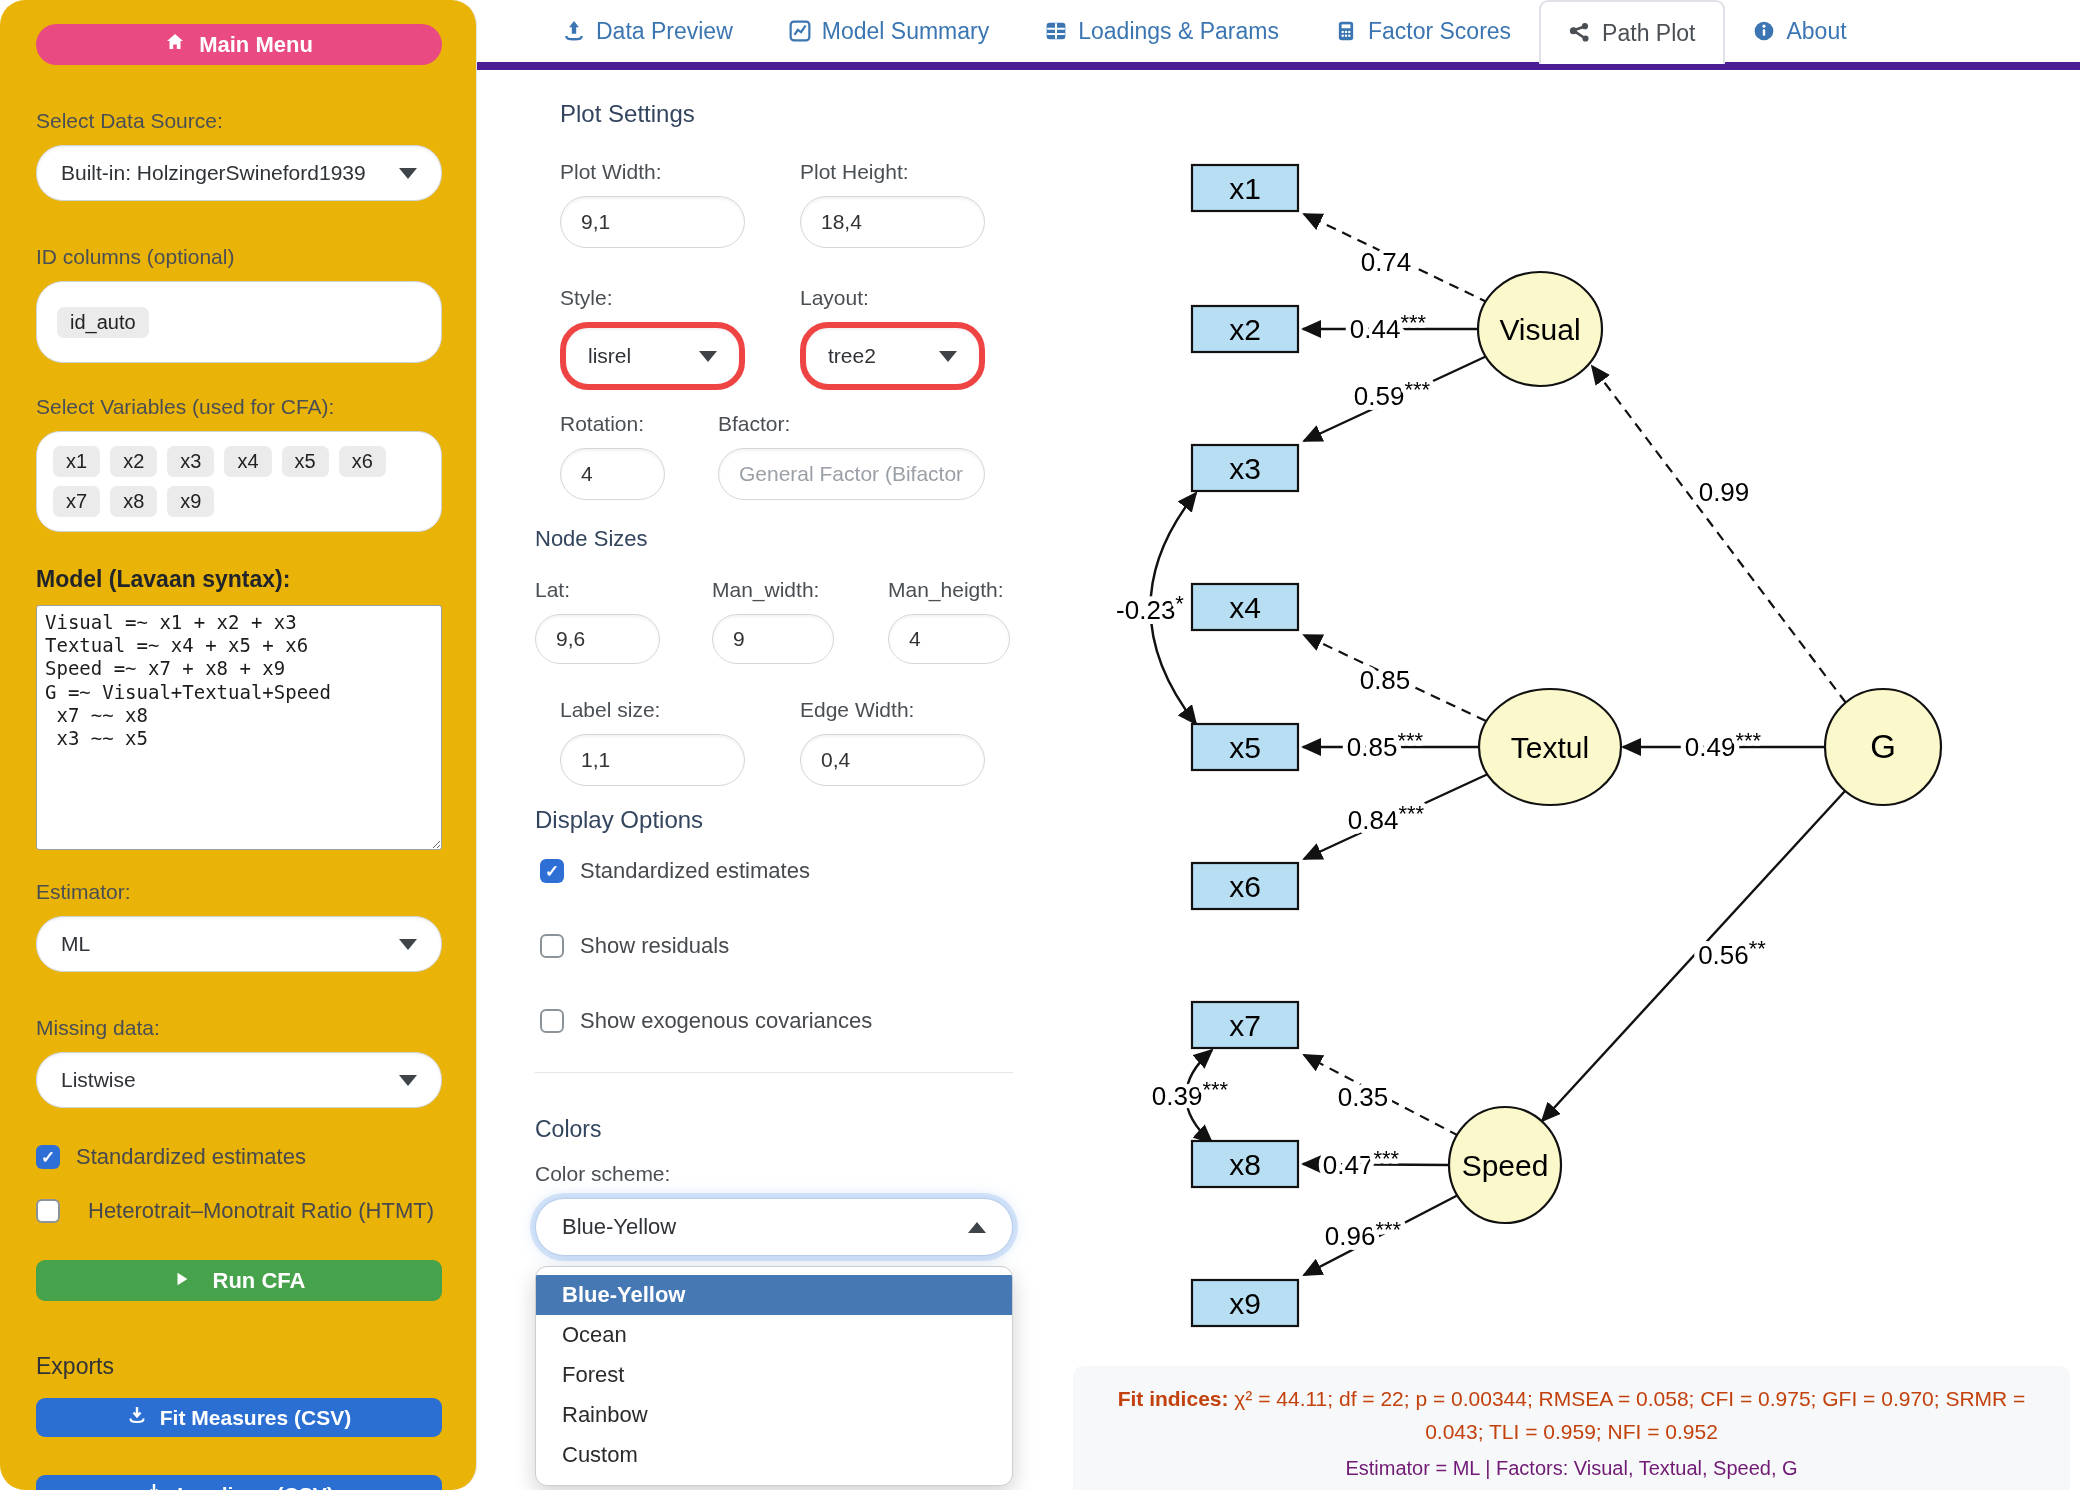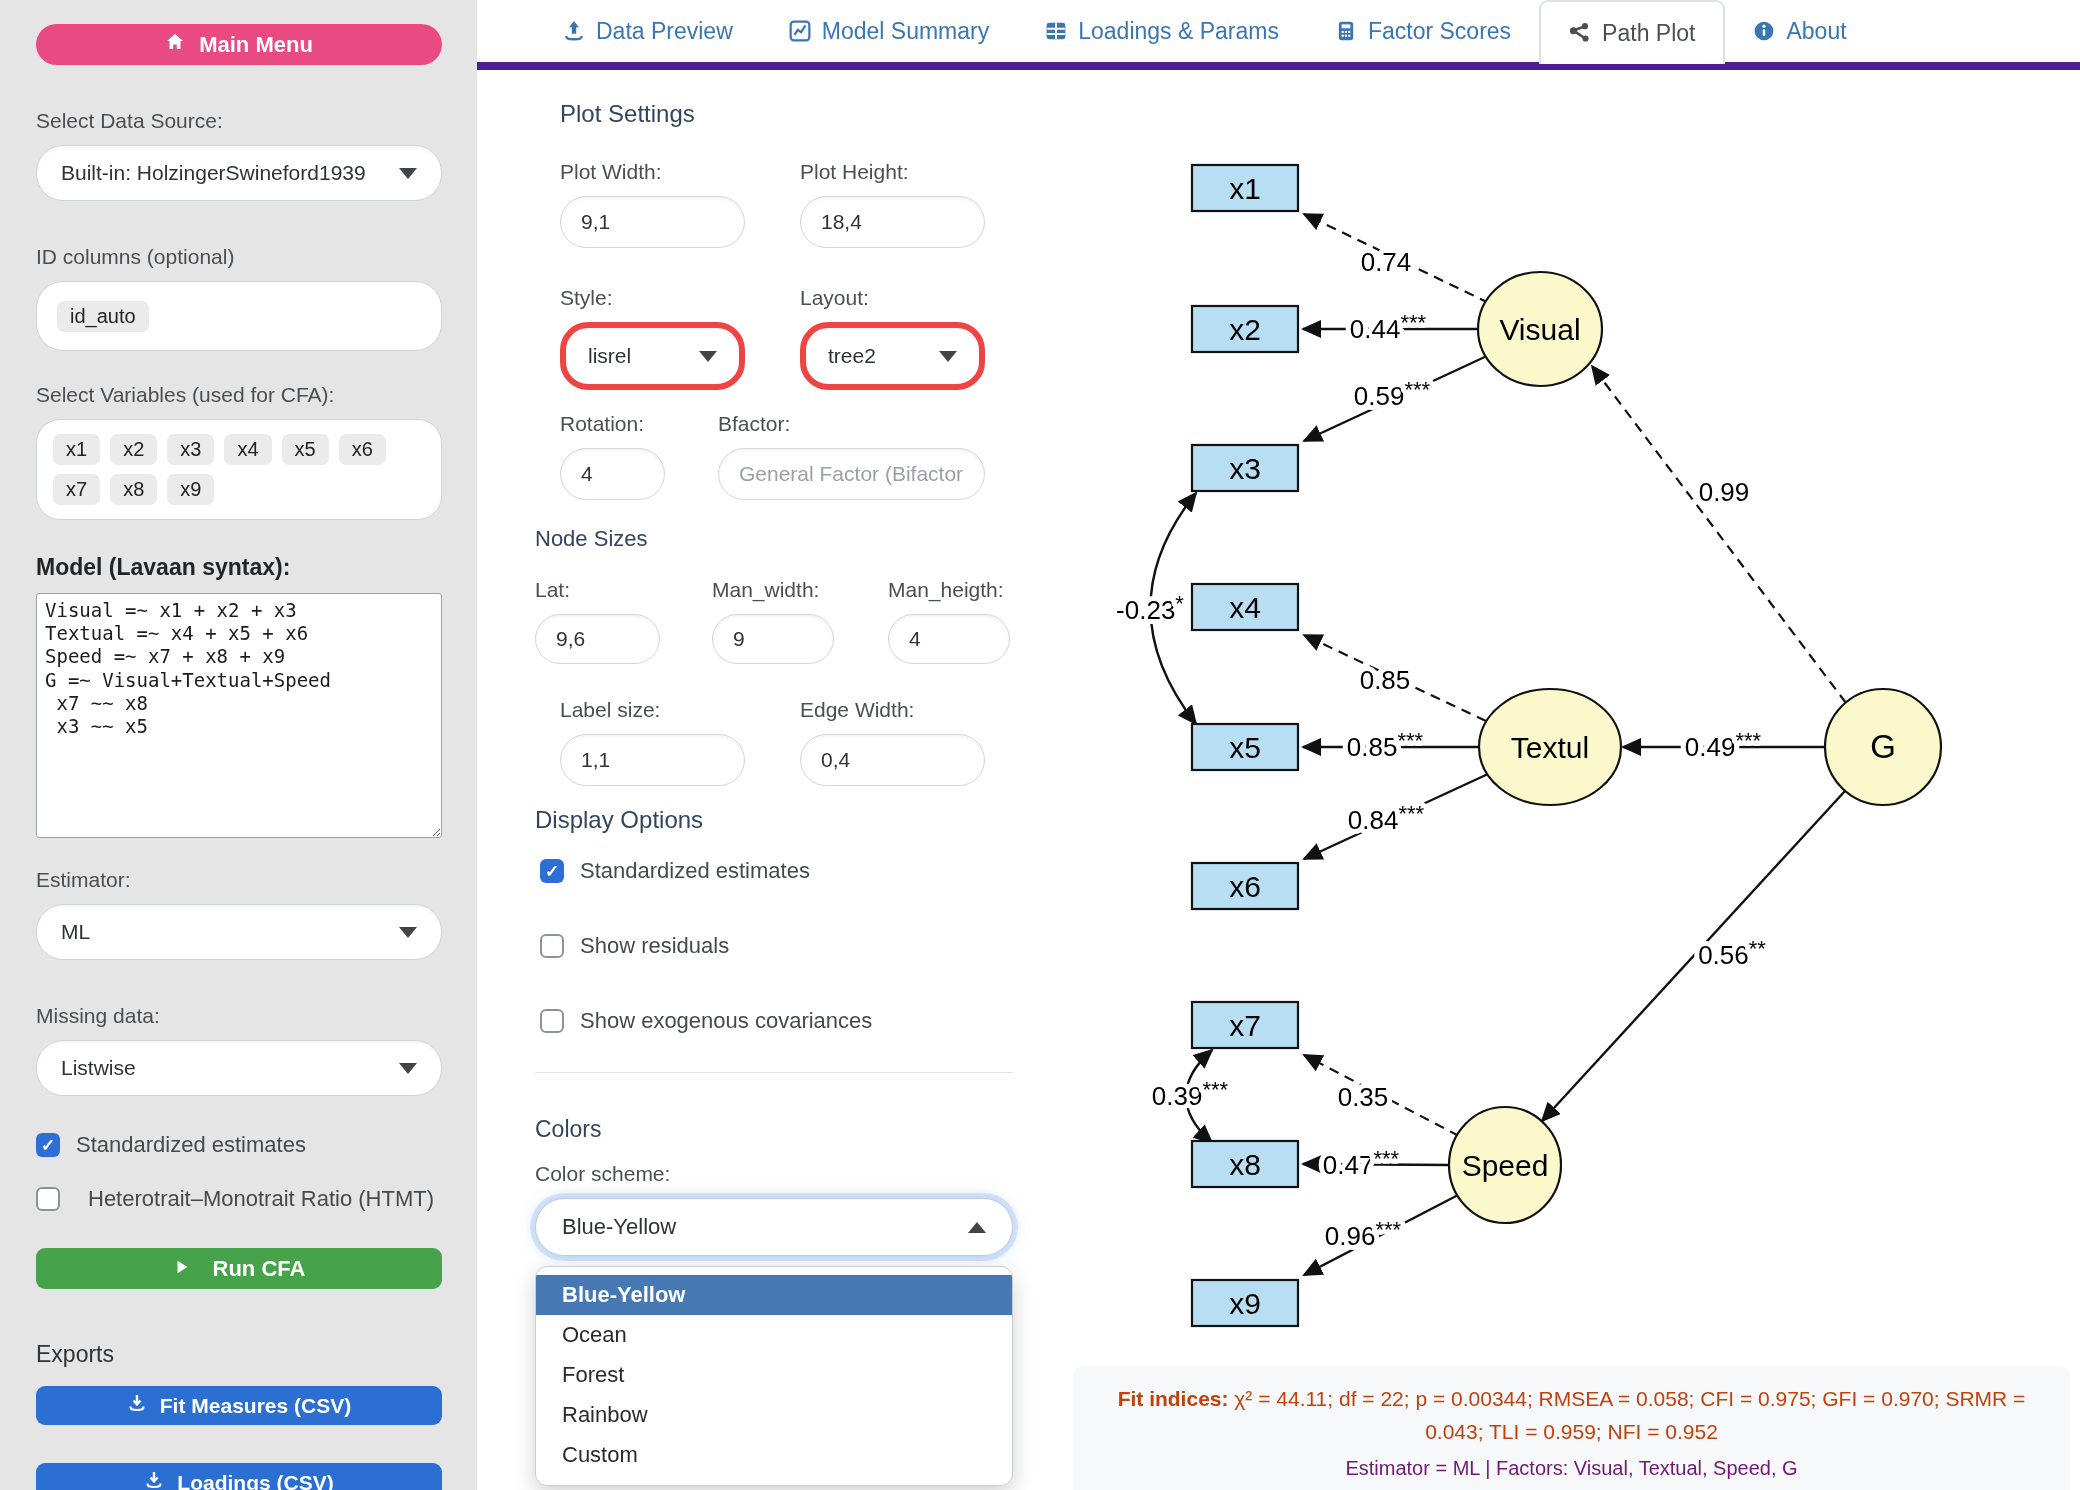--- a/index.html
+++ b/index.html
@@ -1,34 +1,34 @@
 <!DOCTYPE html>
 <html><head>
 <meta charset="utf-8">
 <style>
   html,body{margin:0;padding:0;}
   body{width:2080px;height:1490px;position:relative;background:#fff;overflow:hidden;
        font-family:"Liberation Sans",sans-serif;-webkit-font-smoothing:antialiased;}
   #page{position:absolute;inset:0;}
 
   
-  .sidebar{position:absolute;left:0;top:0;width:477px;height:1490px;background:#e5e5e5;
-           border-right:1px solid #e2e5e8;box-sizing:border-box;padding:24px 34px 0 36px;}
+  .sidebar{position:absolute;left:0;top:0;width:477px;height:1490px;background:#eab308;
+           border-right:1px solid #e2e5e8;box-sizing:border-box;padding:24px 34px 0 36px;border-radius:25px;}
   .mainmenu{background:#e84a81;height:41px;border-radius:21px;display:flex;align-items:center;
             justify-content:center;gap:14px;color:#fff;font-weight:bold;font-size:22px;cursor:pointer;}
   .side-label{font-size:21px;color:#4a4f54;margin:44px 0 0;}
   .pill{background:#fff;border:1px solid #cfd4d9;border-radius:27px;height:54px;display:flex;
         align-items:center;padding:0 24px;font-size:21px;color:#2f3337;position:relative;
         box-shadow:inset 0 2px 3px rgba(0,0,0,.045);margin-top:12px;}
   .caret-dn{width:0;height:0;border-left:9px solid transparent;border-right:9px solid transparent;
             border-top:11px solid #3f4449;position:absolute;right:24px;top:50%;margin-top:-5px;}
   .caret-up{width:0;height:0;border-left:9px solid transparent;border-right:9px solid transparent;
             border-bottom:11px solid #3f4449;position:absolute;right:26px;top:50%;margin-top:-5px;}
   .idbox{background:#fff;border:1px solid #cfd4d9;border-radius:27px;height:56px;display:flex;
-         align-items:center;padding:6px 20px;margin-top:12px;}
+         align-items:center;padding:12px 20px;margin-top:12px;}
   .chip{background:#ebebeb;border-radius:7px;padding:4px 13px;font-size:20px;color:#222;}
   .chips-box{background:#fff;border:1px solid #cfd4d9;border-radius:24px;padding:14px 16px;
              display:flex;flex-wrap:wrap;gap:9px 10px;margin-top:12px;}
   .model-label{font-size:23px;font-weight:bold;color:#212529;margin-top:34px;}
   .model-ta{width:100%;height:245px;box-sizing:border-box;margin-top:12px;resize:both;
             font-family:"DejaVu Sans Mono",monospace;font-size:19px;line-height:1.22;color:#1c1c1c;
             border:1px solid #9aa0a6;border-radius:3px;padding:5px 8px;background:#fff;outline:none;}
   .cbrow{display:flex;align-items:center;gap:16px;font-size:22px;color:#46494d;}
   .cb{width:24px;height:24px;border-radius:6px;box-sizing:border-box;flex:0 0 auto;}
   .cb.checked{background:#2e6fd6;color:#fff;display:flex;align-items:center;justify-content:center;

